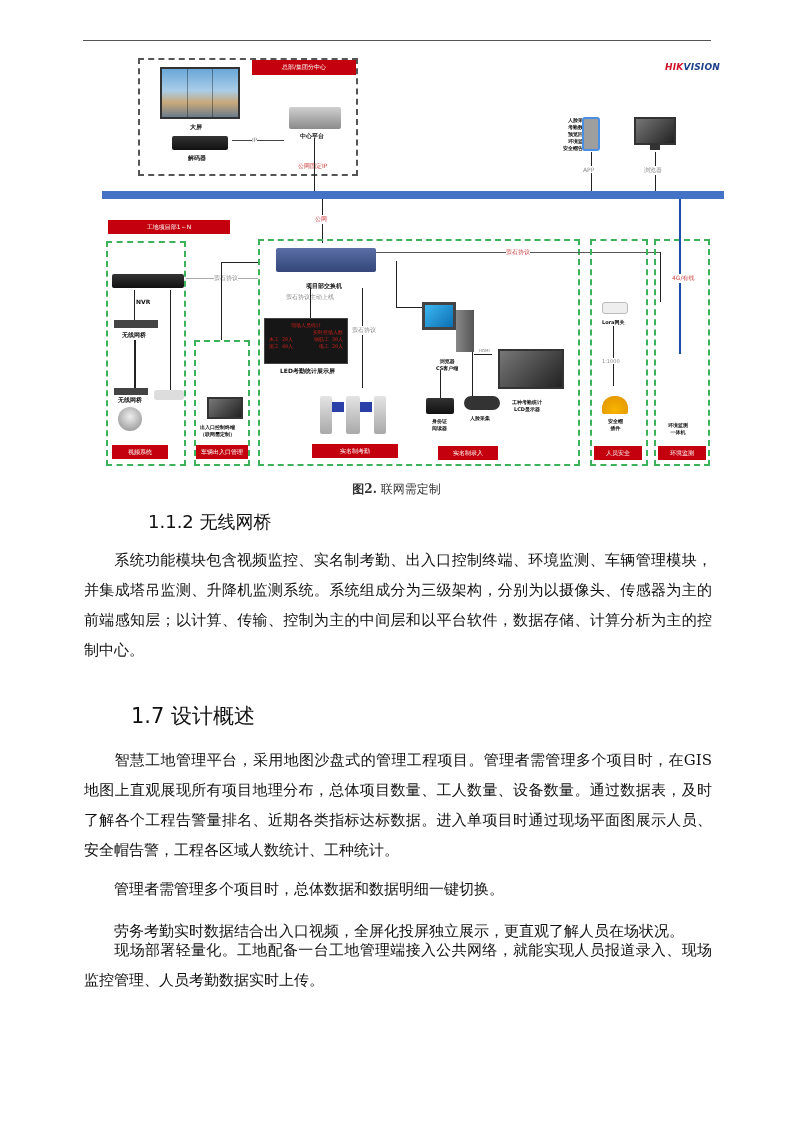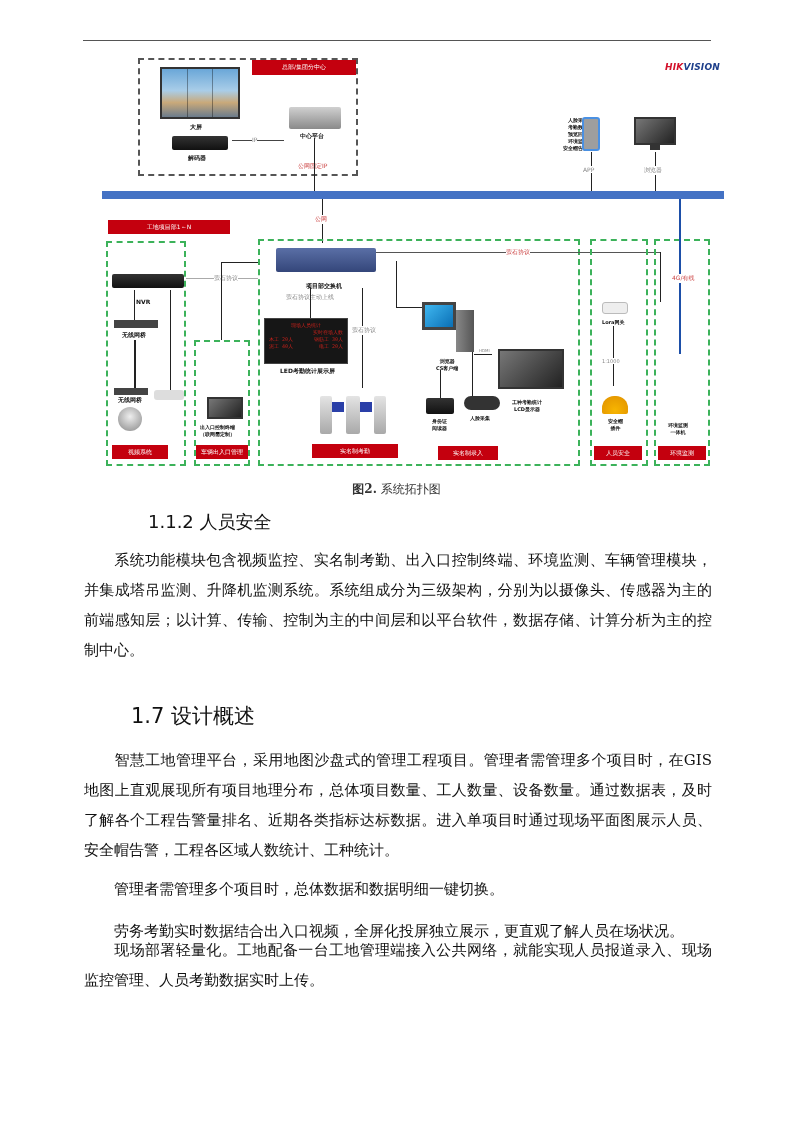--- a/index.html
+++ b/index.html
@@ -191,22 +191,22 @@
   <div class="abs dash-green" style="left:560px; top:187px; width:56px; height:227px;"></div>
   <div class="vline" style="left:585px; top:147px; height:155px; width:2px; background:#1d4fa8;"></div>
   <div class="lbl-red" style="left:578px; top:222px;">4G/有线</div>
   <div class="lbl" style="left:574px; top:370px; font-size:5px; line-height:7px;">
     <div>环境监测</div>
     <div>一体机</div>
   </div>
   <div class="red-tag" style="left:564px; top:394px; width:48px; height:14px;">环境监测</div>
 </div>
 
-<div class="caption"><b>图2.</b><span> 系统拓扑图</span></div>
-
-<div class="h3">1.1.2 人员安全</div>
+<div class="caption"><b>图2.</b><span> 联网需定制</span></div>
+
+<div class="h3">1.1.2 无线网桥</div>
 <div class="para" style="top:545px;"><span class="ind"></span><span>系统功能模块包含视频监控、实名制考勤、出入口控制终端、环境监测、车辆管理模块，并集成塔吊监测、升降机监测系统。系统组成分为三级架构，分别为以摄像头、传感器为主的前端感知层；以计算、传输、控制为主的中间层和以平台软件，数据存储、计算分析为主的控制中心。</span></div>
 
 <div class="h2">1.7 设计概述</div>
 <div class="para" style="top:745px;"><span class="ind"></span><span>智慧工地管理平台，采用地图沙盘式的管理工程项目。管理者需管理多个项目时，在GIS 地图上直观展现所有项目地理分布，总体项目数量、工人数量、设备数量。通过数据表，及时了解各个工程告警量排名、近期各类指标达标数据。进入单项目时通过现场平面图展示人员、安全帽告警，工程各区域人数统计、工种统计。</span></div>
 <div class="para" style="top:874px;"><span class="ind"></span><span>管理者需管理多个项目时，总体数据和数据明细一键切换。</span></div>
 <div class="para" style="top:916px;"><span class="ind"></span><span>劳务考勤实时数据结合出入口视频，全屏化投屏独立展示，更直观了解人员在场状况。</span></div>
 <div class="para" style="top:935px;"><span class="ind"></span><span>现场部署轻量化。工地配备一台工地管理端接入公共网络，就能实现人员报道录入、现场监控管理、人员考勤数据实时上传。</span></div>
 
 </body></html>

